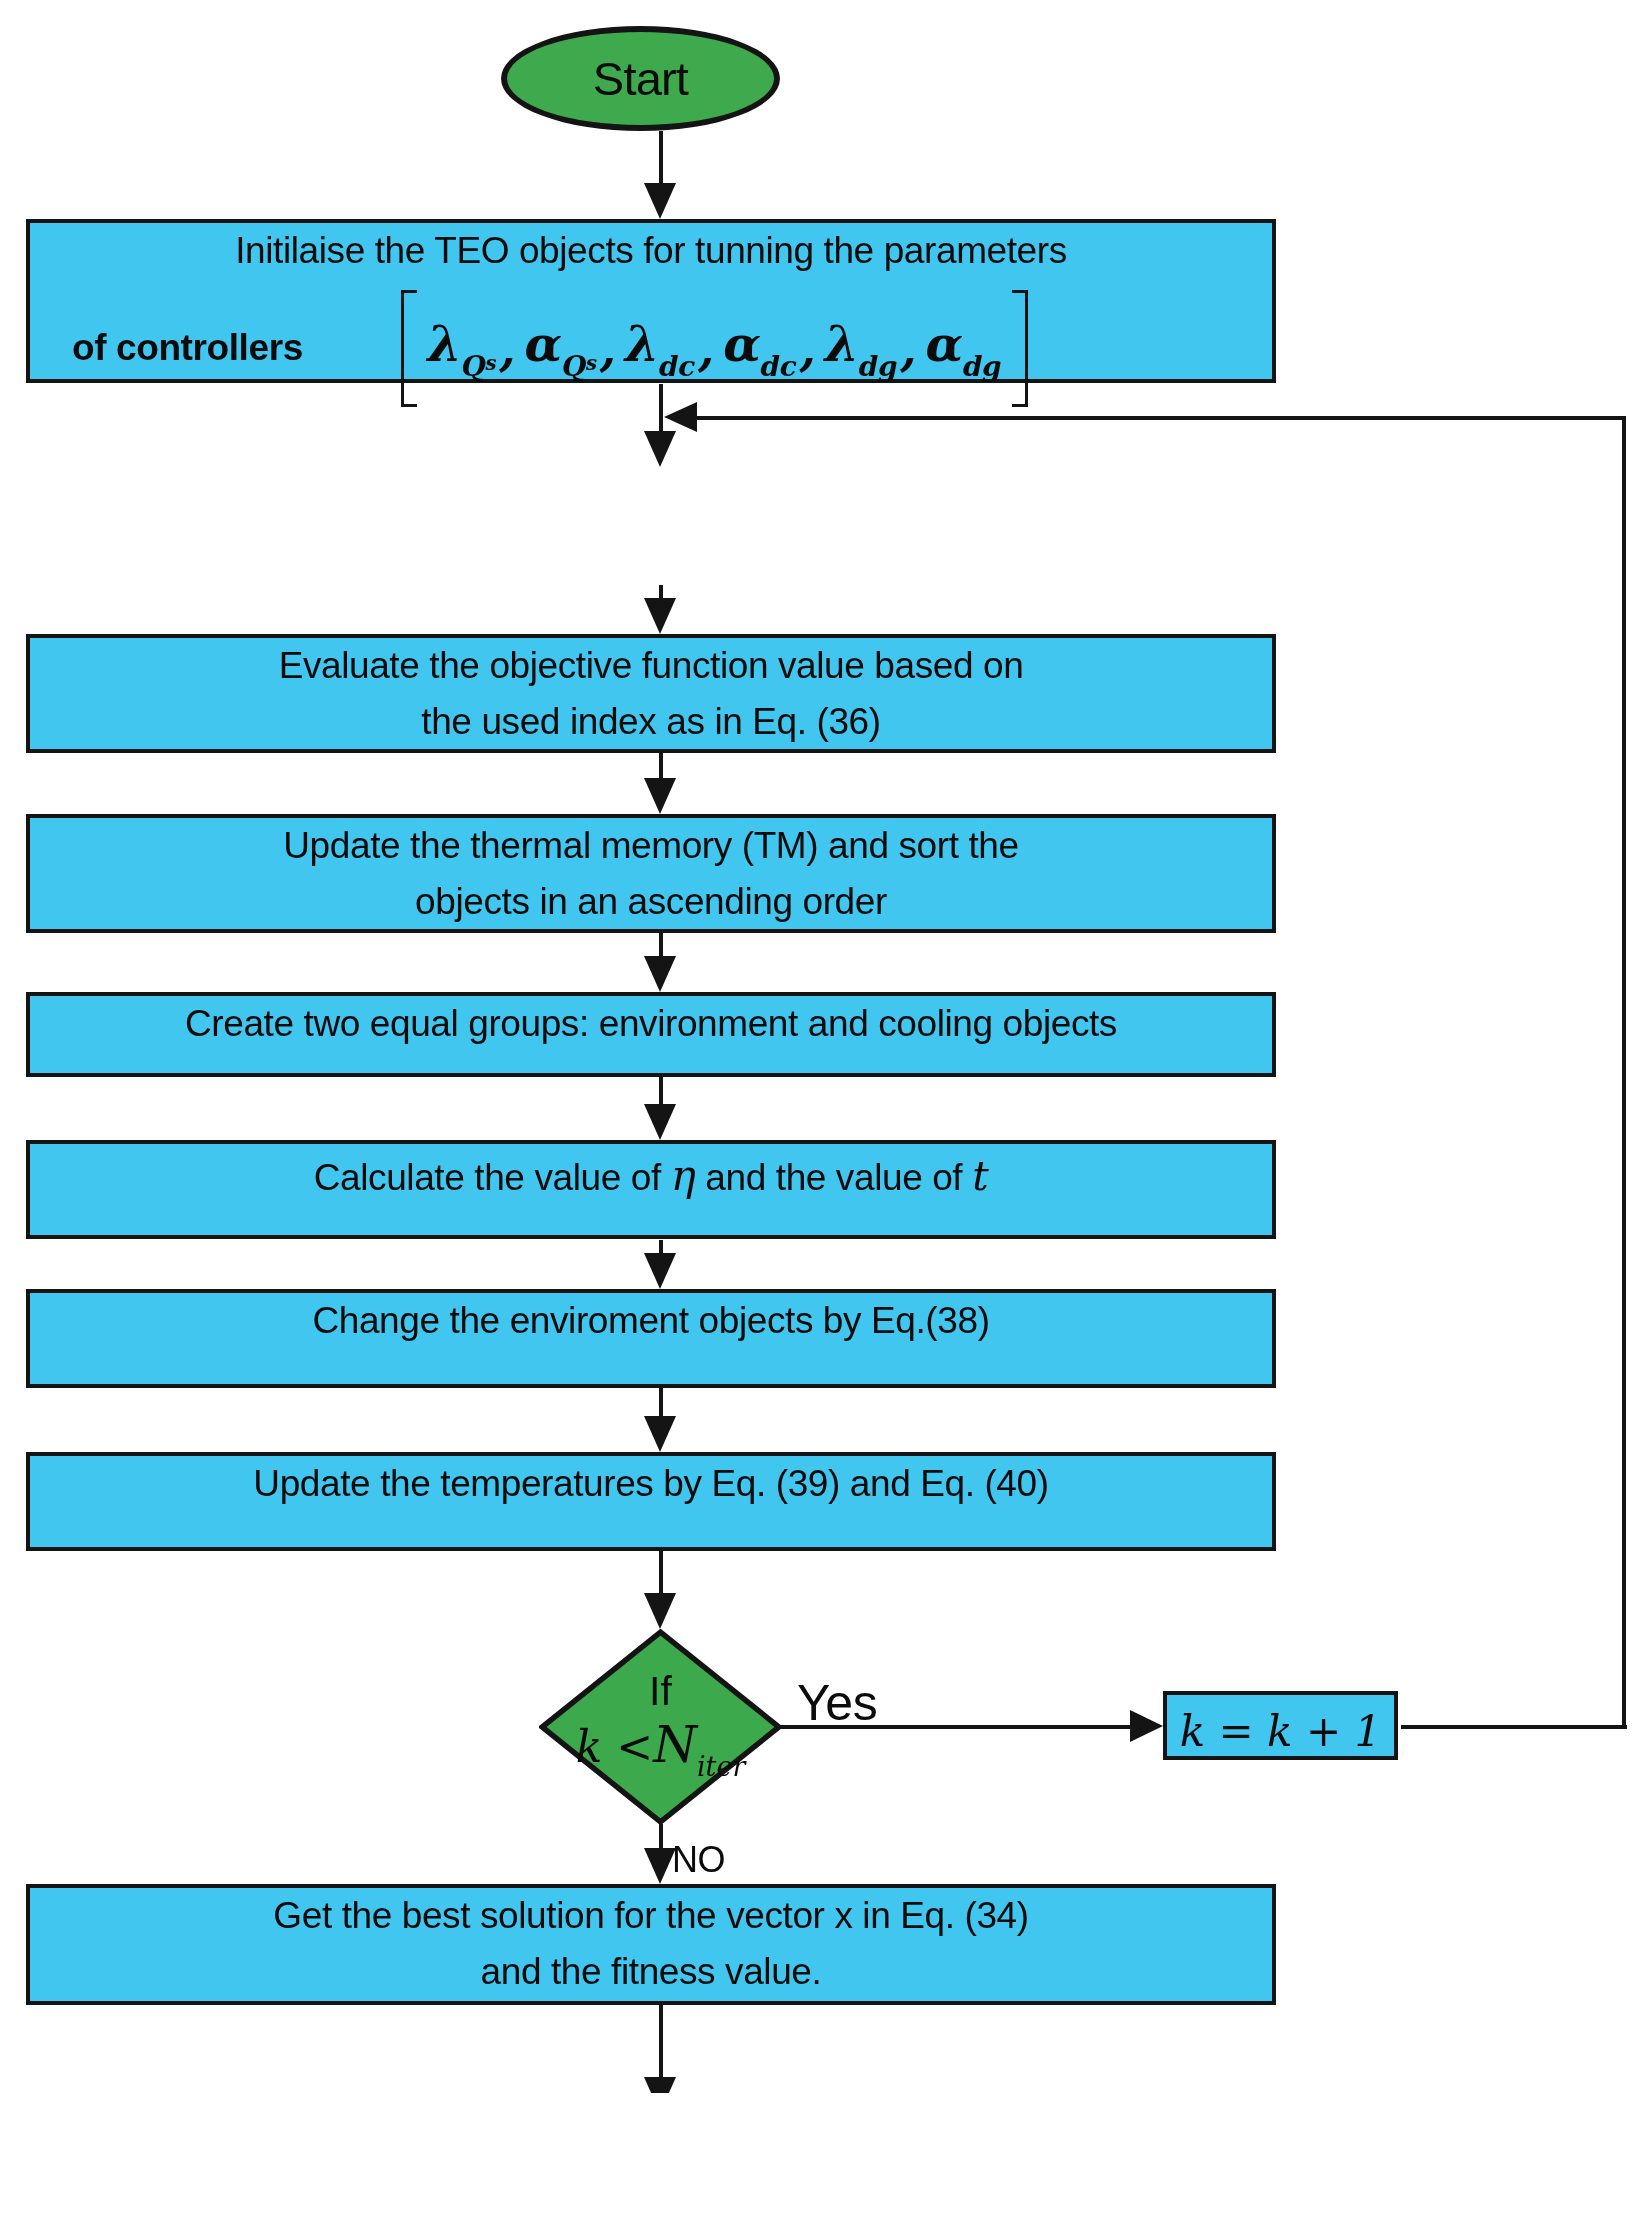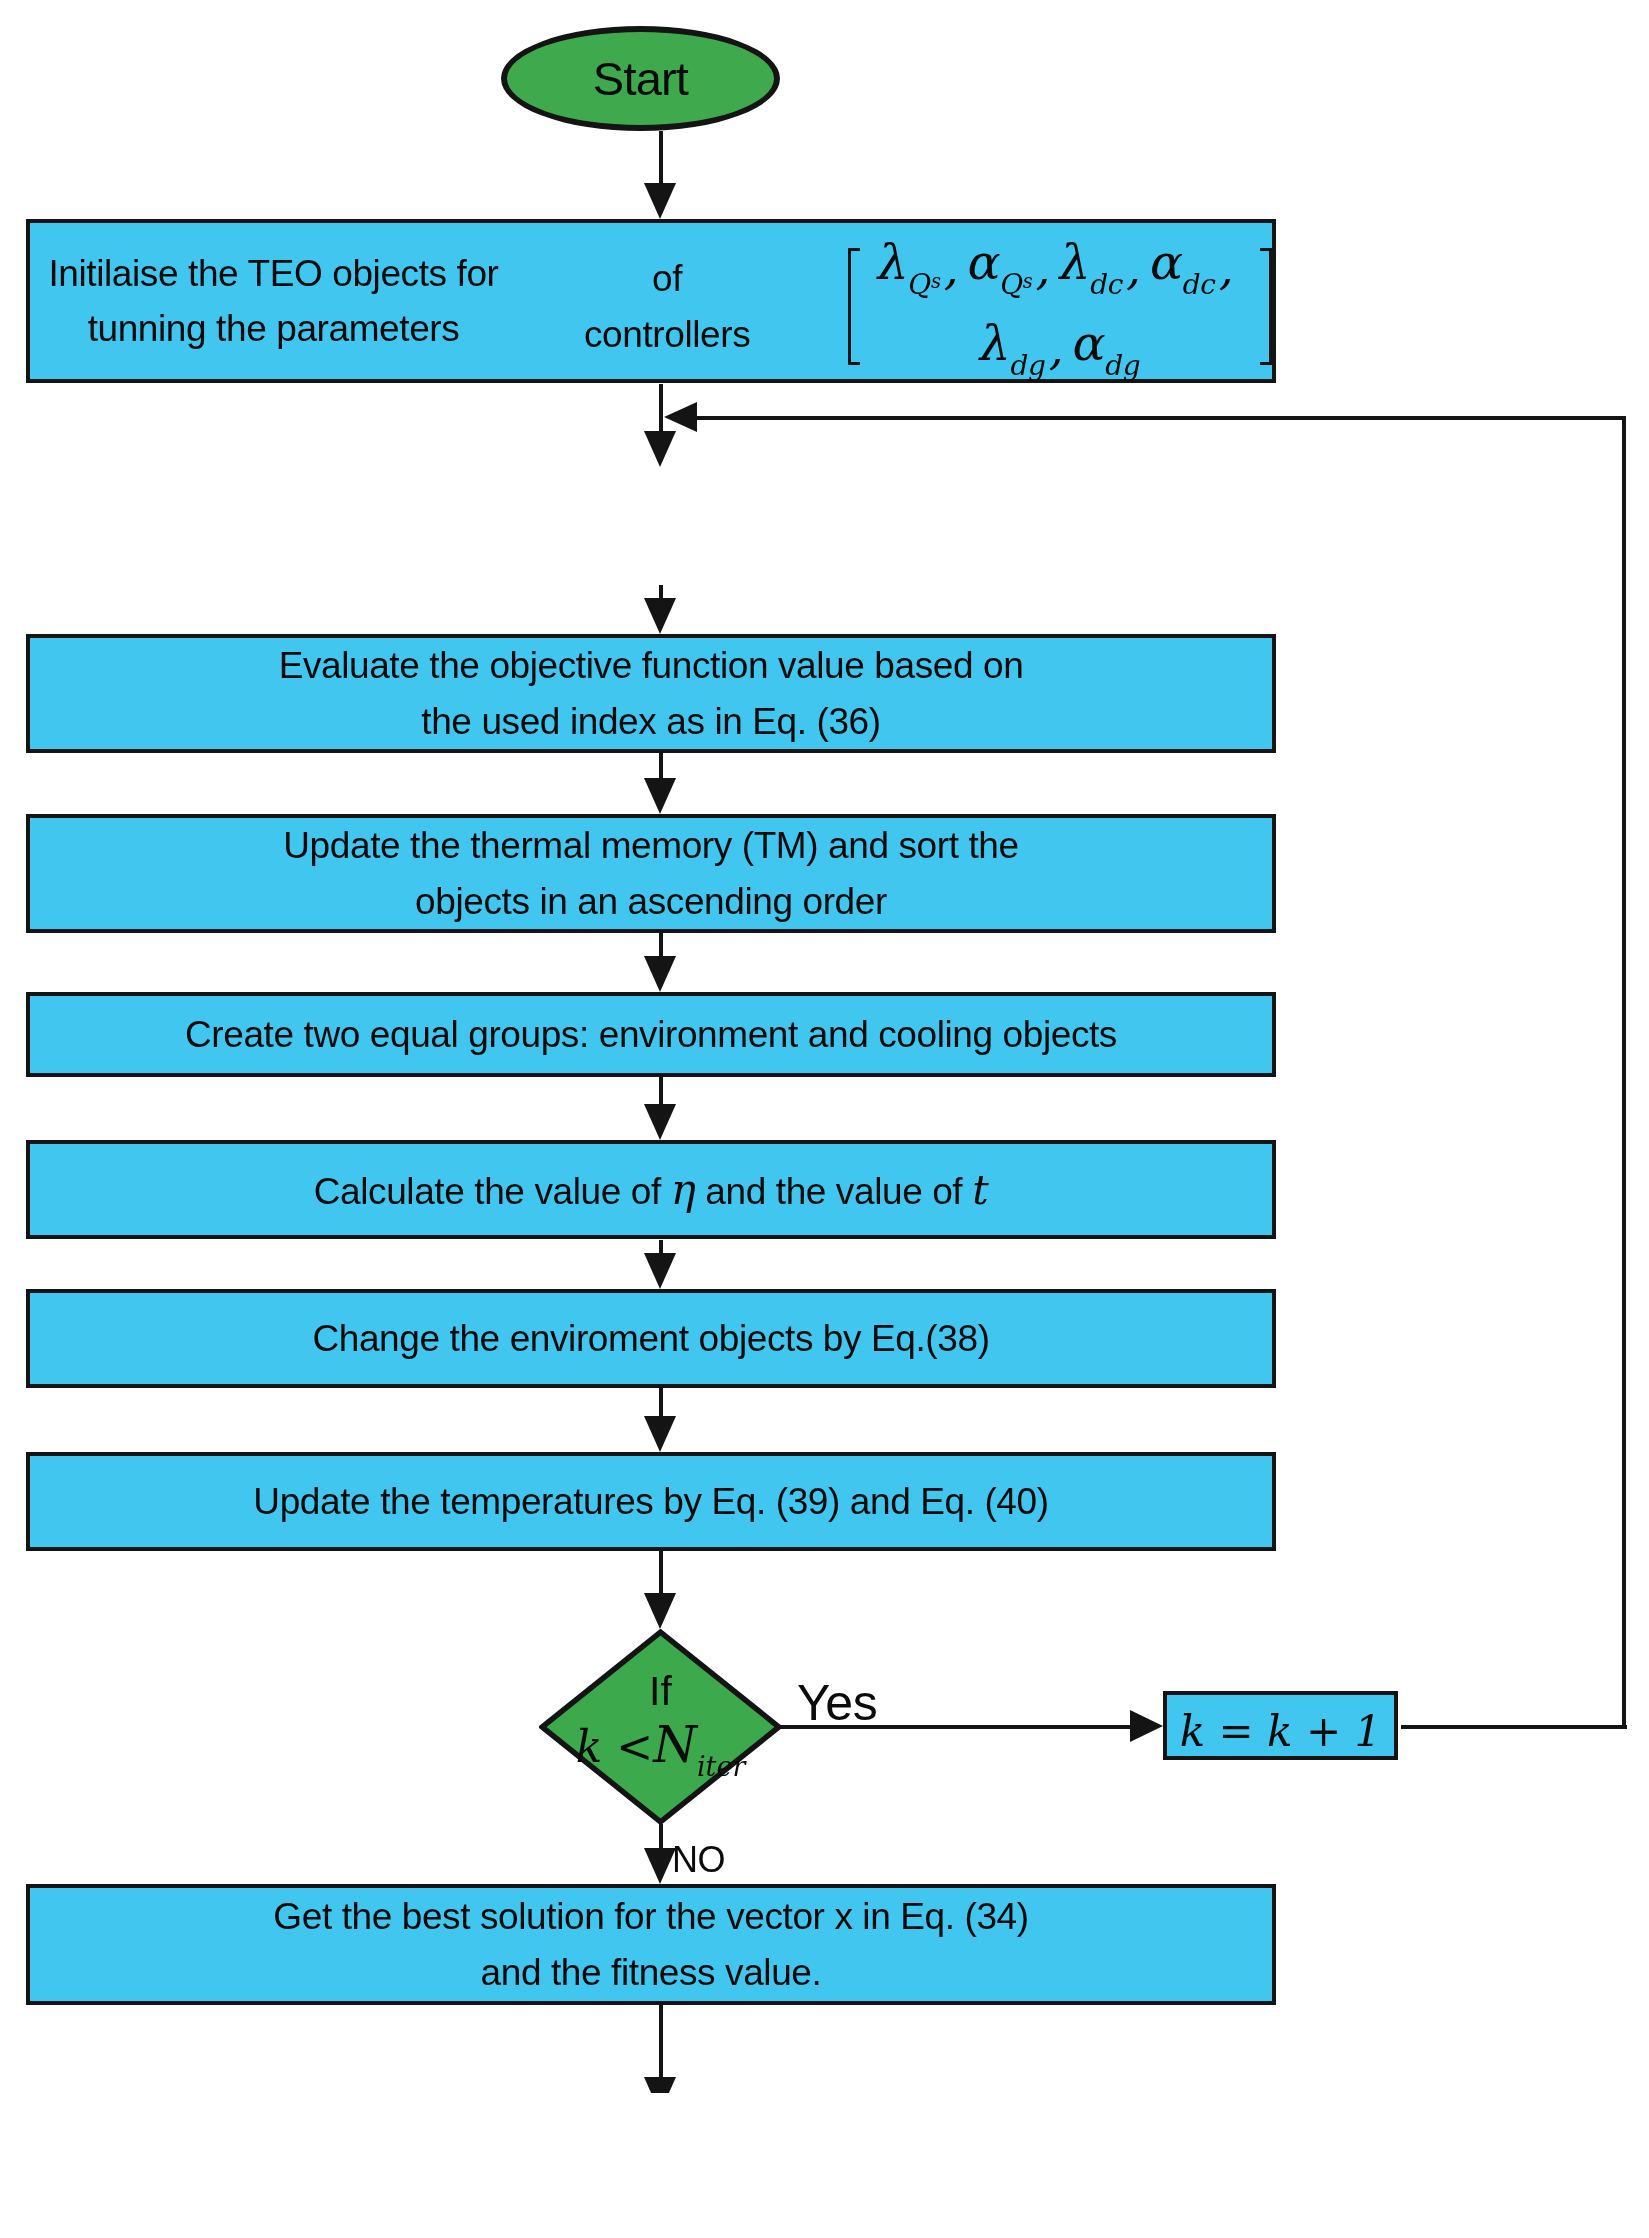--- a/index.html
+++ b/index.html
@@ -10,21 +10,21 @@
     font-family:"Liberation Sans",sans-serif;
     color:#0b0b0b;
     overflow:hidden;
   }
   
   .pbox{
     position:absolute;left:26px;width:1250px;
     box-sizing:border-box;
     background:var(--process-fill);
     border:4.7px solid var(--line);
-    display:flex;align-items:center;justify-content:center;
+    display:flex;flex-direction:column;align-items:center;justify-content:flex-start;
     text-align:center;
     font-size:37px;letter-spacing:-0.4px;line-height:1.5;
     white-space:pre-line;
   }
   .terminal{
     position:absolute;box-sizing:border-box;
     background:var(--terminal-fill);
     border:6.3px solid var(--line);
     border-radius:50%;
     display:flex;align-items:center;justify-content:center;
@@ -52,21 +52,21 @@
     border-right:33px solid var(--line);
   }
   .arr-right{
     position:absolute;width:0;height:0;
     border-top:16.4px solid transparent;border-bottom:16.4px solid transparent;
     border-left:33px solid var(--line);
   }
   .edge-label{position:absolute;font-size:50px;letter-spacing:-0.4px;}
   
   .b1-row2{display:flex;align-items:center;justify-content:flex-start;width:100%;
-           padding-left:67px;box-sizing:border-box;margin-top:11px;}
+           padding-left:42px;box-sizing:border-box;margin-top:11px;font-weight:bold;}
   .b1-label{font-size:37px;}
   .formula{display:flex;align-items:center;margin-left:98px;
            font-family:"DejaVu Serif","Liberation Serif",serif;font-style:italic;}
   .brk{width:15.7px;height:117px;box-sizing:border-box;}
   .brk-l{border-left:3.9px solid var(--line);border-top:3.9px solid var(--line);border-bottom:3.9px solid var(--line);margin-right:11px;}
   .brk-r{border-right:3.9px solid var(--line);border-top:3.9px solid var(--line);border-bottom:3.9px solid var(--line);margin-left:11px;}
   .f-item{display:inline-block;white-space:nowrap;}
   .f-base{font-size:49px;}
   .f-sub{font-size:28px;vertical-align:-0.55em;}
   .f-subsub{font-size:19.6px;vertical-align:-0.45em;}

